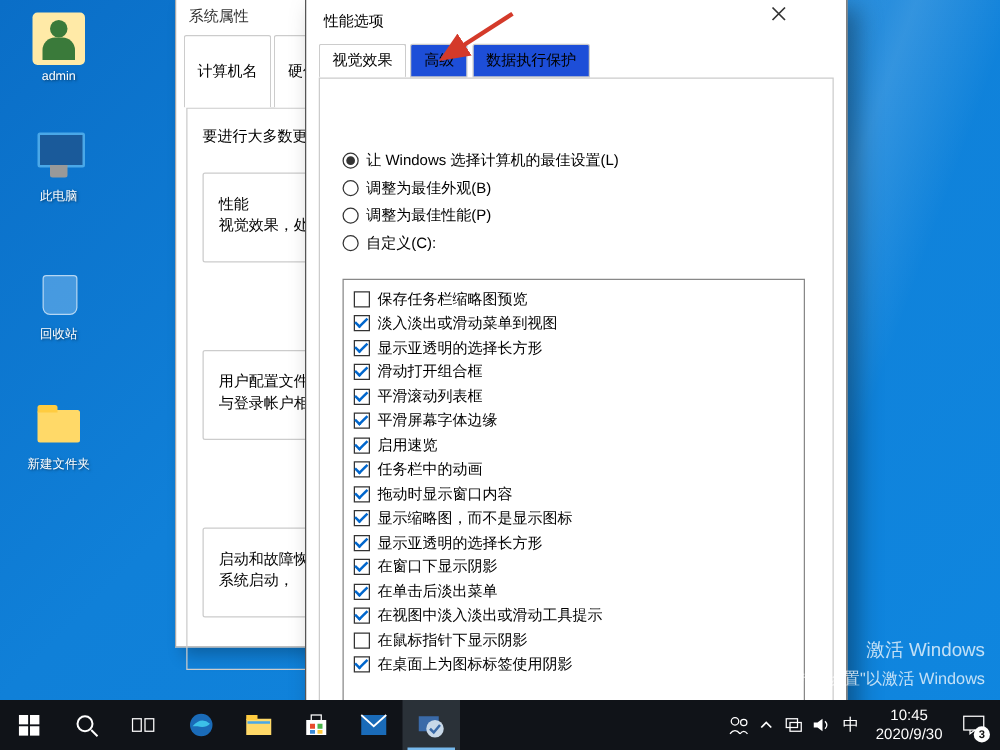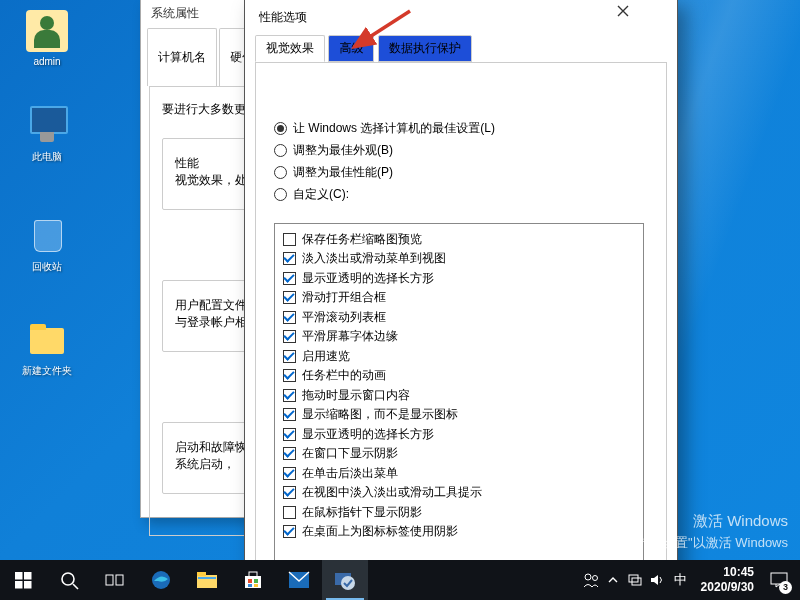--- a/index.html
+++ b/index.html
@@ -61,21 +61,21 @@
   .watermark .l1{font-size:15px;}
 
   
   .taskbar{position:absolute; left:0; bottom:0; width:100%; height:40px; background:#101318; display:flex; align-items:center; color:#fff; font-size:12px;}
   .tb-left{display:flex; align-items:center; height:100%;}
   .tb-btn{width:46px; height:40px; display:flex; align-items:center; justify-content:center; position:relative;}
   .tb-btn.active{background:#2a3138;}
   .tb-btn.active::after{content:'';position:absolute;bottom:0;left:4px;right:4px;height:2px;background:#76b9ed;}
   .tb-right{margin-left:auto; display:flex; align-items:center; height:100%; gap:2px; padding-right:4px;}
   .tray-ic{width:20px;height:40px;display:flex;align-items:center;justify-content:center;}
-  .clock{text-align:right; line-height:1.25; padding:0 6px;font-weight:bold;}
+  .clock{text-align:center; line-height:1.25; padding:0 6px;}
   .notif{width:34px;height:40px;display:flex;align-items:center;justify-content:center;position:relative;}
   .badge{position:absolute;right:4px;bottom:6px;width:13px;height:13px;border-radius:50%;background:#fff;color:#111;font-size:9px;line-height:13px;text-align:center;font-weight:bold;}
 
   svg{display:block;}
 </style>
 </head>
 <body>
 
 <div class="light-rays"></div>
 

